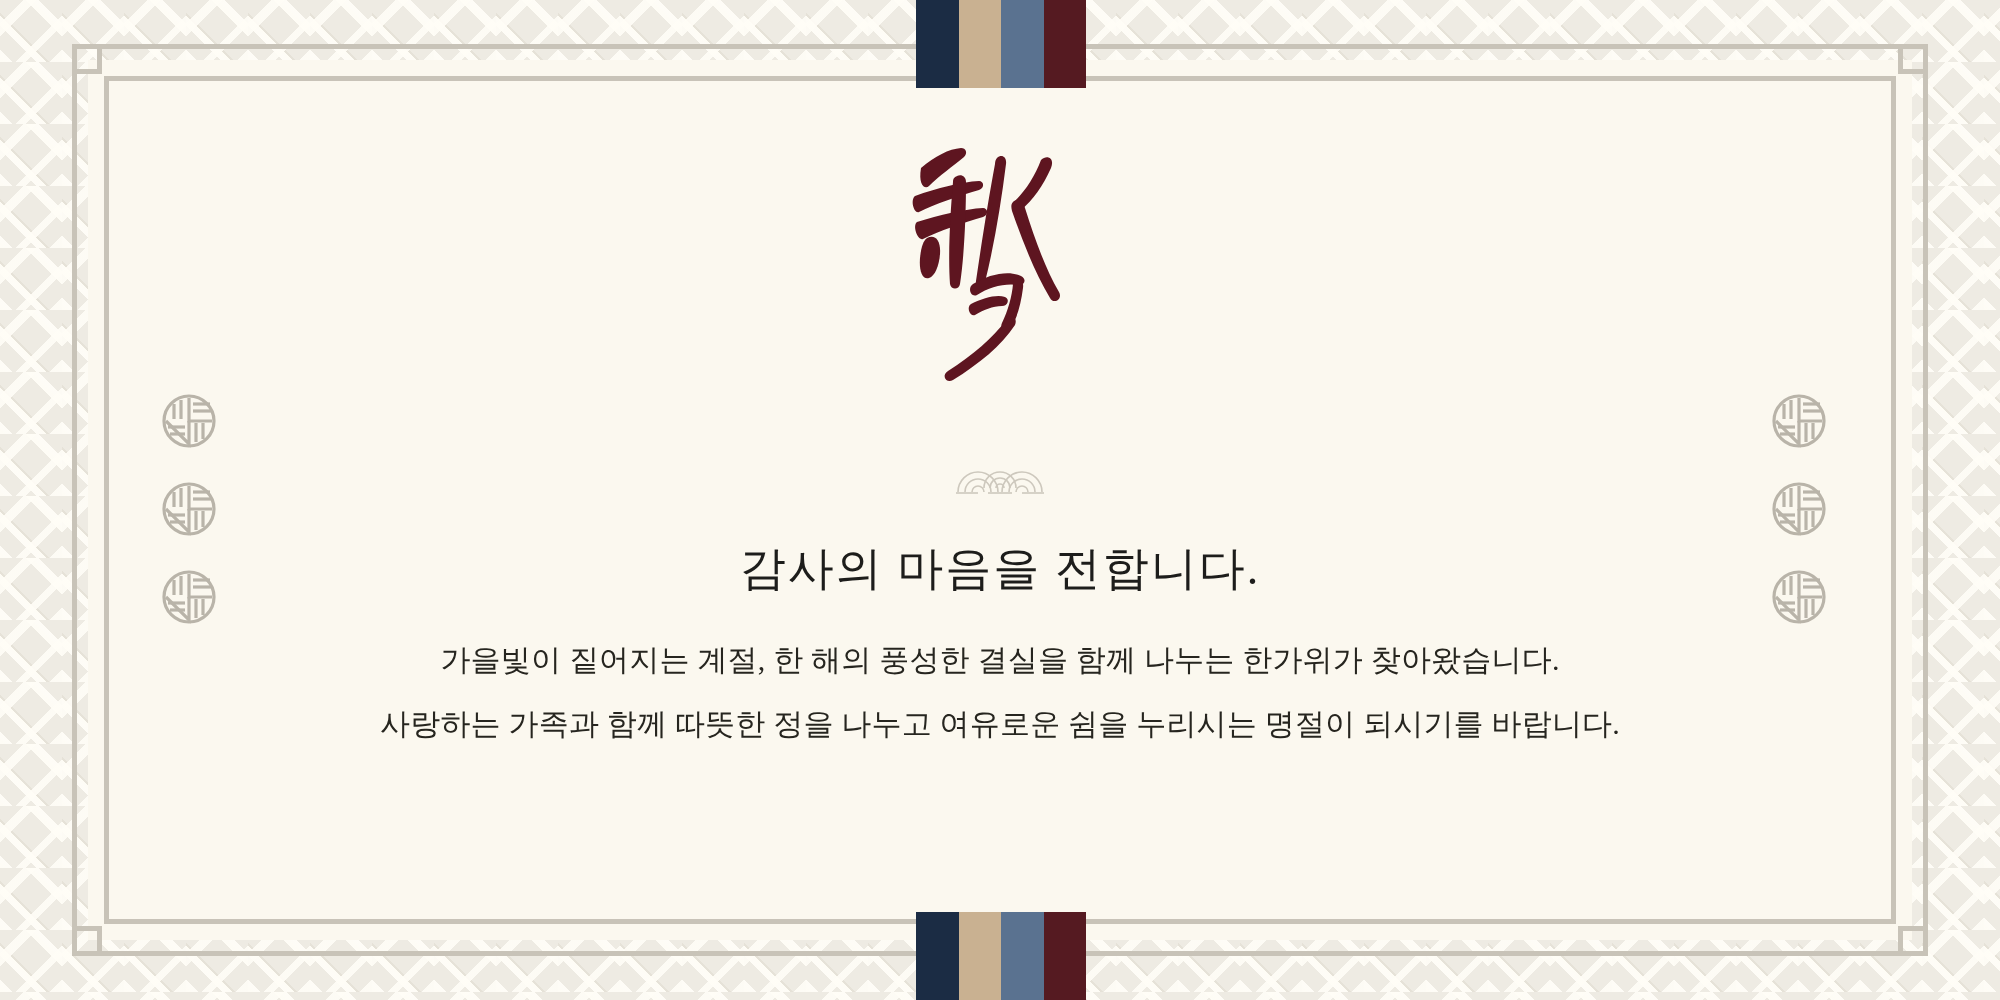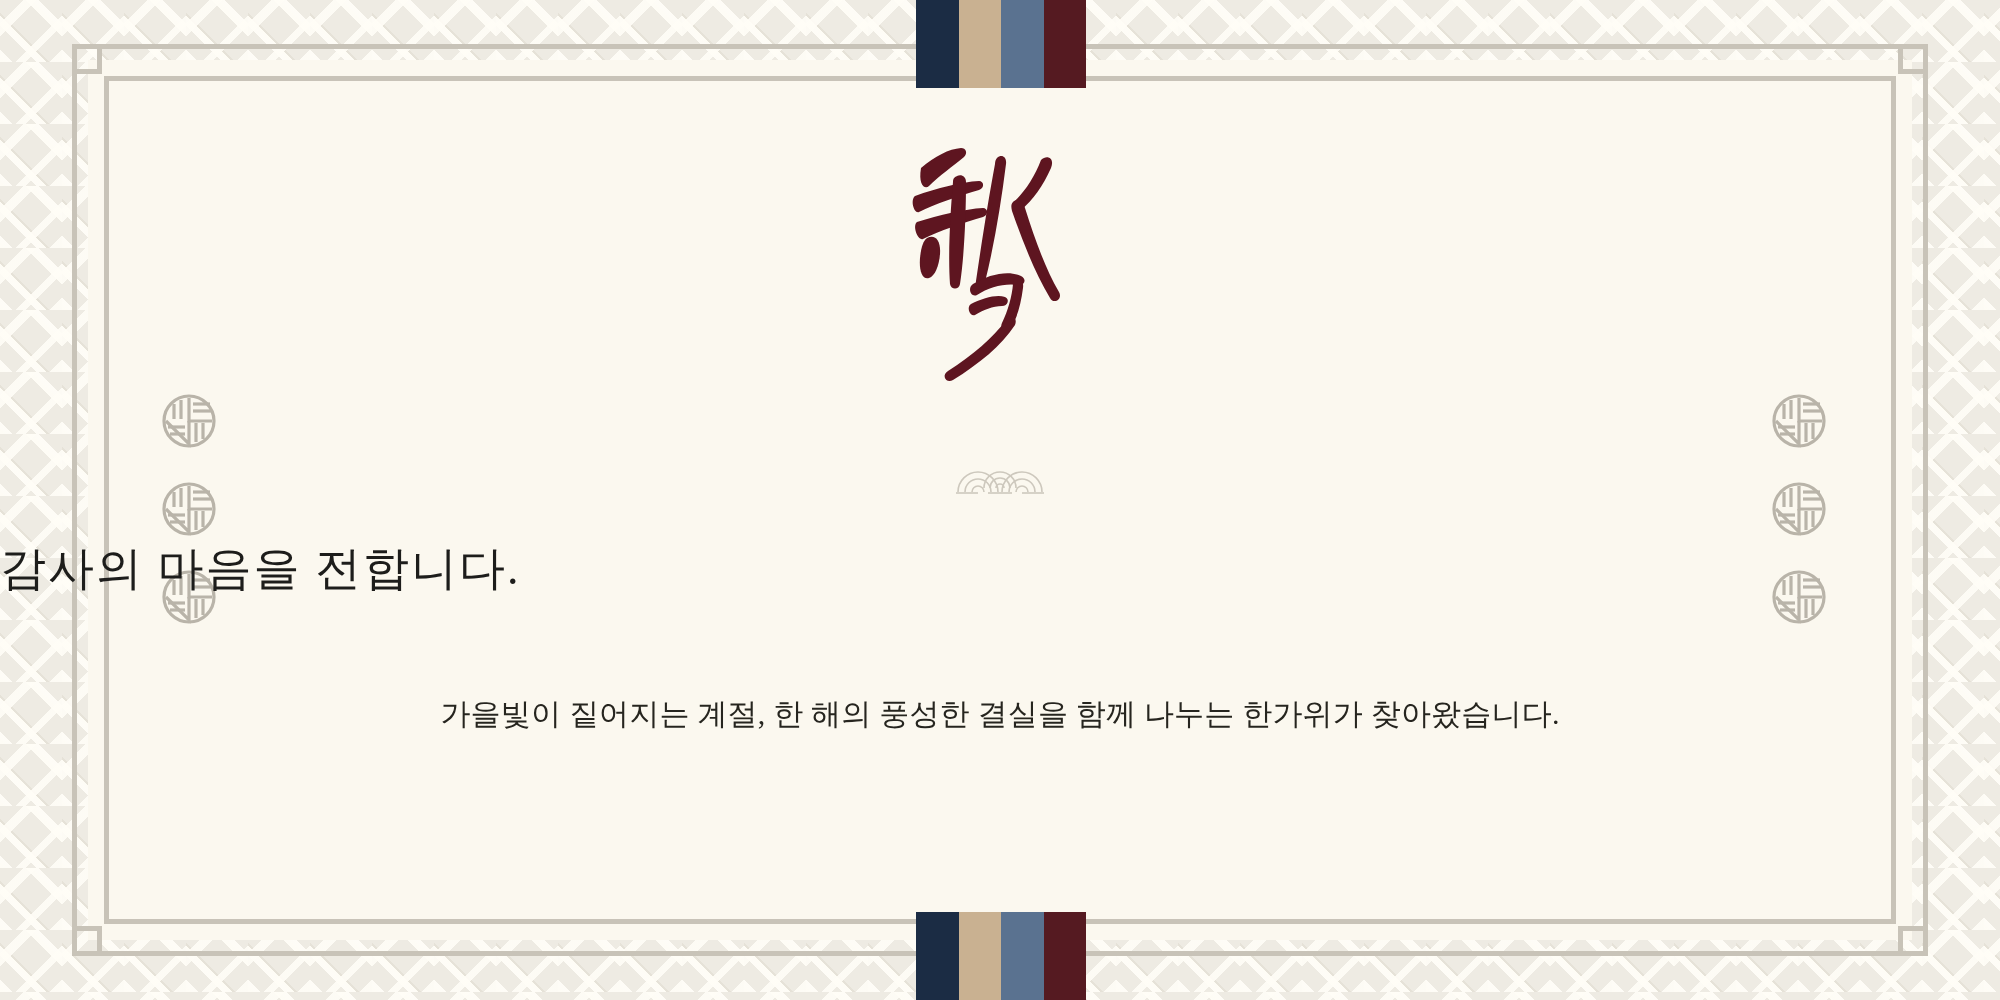--- a/index.html
+++ b/index.html
@@ -128,31 +128,32 @@
     z-index: 4;
   }
   #medallions-left  { left: 160px; }
   #medallions-right { left: 1770px; }
 
   
   #headline {
     position: absolute;
     left: 0; right: 0;
     top: 538px;
+    text-align: center;
     font-size: 46px;
     letter-spacing: 2px;
     color: #1d1d1b;
     font-family: "Liberation Serif", "DejaVu Serif", serif;
     z-index: 4;
   }
 
   #body-copy {
     position: absolute;
     left: 0; right: 0;
-    top: 682px;
+    top: 628px;
     text-align: center;
     color: #26251f;
     font-size: 30px;
     line-height: 64px;
     letter-spacing: 0.2px;
     font-family: "Liberation Serif", "DejaVu Serif", serif;
     z-index: 4;
   }
   .body-line { display: block; white-space: nowrap; }
 </style>
@@ -329,15 +330,16 @@
         <path d="M36 31 L36 50"></path>
           <path d="M43 31 L43 47"></path>
       </g>
     </svg>
   </div>
 
   <div id="headline">감사의 마음을 전합니다.</div>
 
   <div id="body-copy">
     <span class="body-line">가을빛이 짙어지는 계절, 한 해의 풍성한 결실을 함께 나누는 한가위가 찾아왔습니다.</span>
+    <span class="body-line">사랑하는 가족과 함께 따뜻한 정을 나누고 여유로운 쉼을 누리시는 명절이 되시기를 바랍니다.</span>
   </div>
 
 </div>
 
 </body></html>

